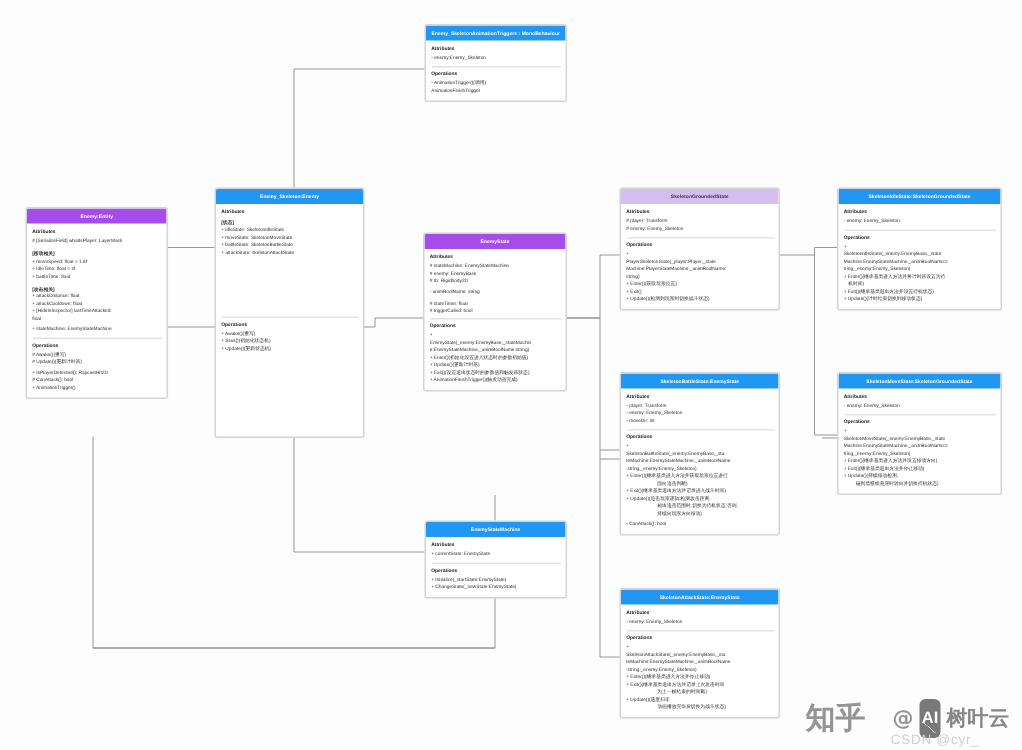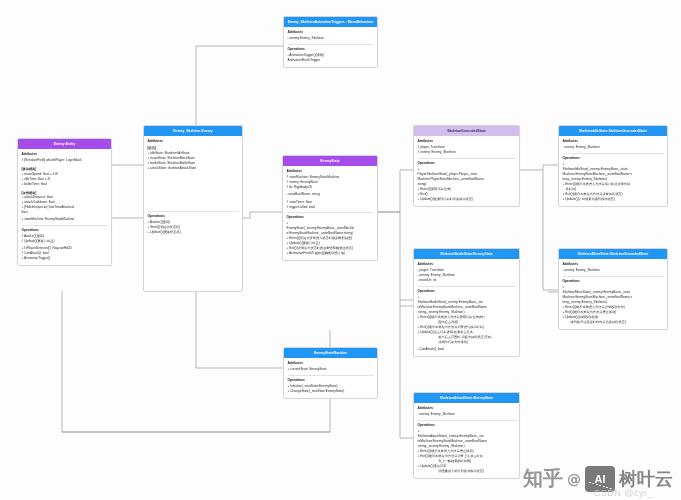--- a/index.html
+++ b/index.html
@@ -47,32 +47,32 @@
   .uml-line.blank { height: 2.2px; }
   .uml-line.ind { padding-left: 3px; }
 
   svg.wires { position:absolute; left:0; top:0; width:681px; height:500px; pointer-events:none; }
 
   .watermark {
     position:absolute; right:8px; bottom:8px;
     display:flex; align-items:center; gap:4px;
     opacity:0.92;
   }
-  .wm-zhihu { font-size:20px; color:#8d8d8d; font-weight:bold; font-family:"DejaVu Sans", sans-serif;}
+  .wm-zhihu { font-size:20px; color:#8d8d8d; font-weight:bold; font-family:"DejaVu Sans", sans-serif;margin-left:14px;}
   .wm-badge {
-    width:30px;height:26px;border-radius:4px;background:#6e6e6e;
+    width:14px;height:26px;border-radius:4px;background:#6e6e6e;
     display:flex;align-items:center;justify-content:center;
     color:#fff;font-size:11px;font-weight:bold;position:relative;
   }
   .wm-badge .mt {
     position:absolute; bottom:3px; left:3px; right:3px; height:7px;
     background:
       linear-gradient(to top right, transparent 48%, #fff 49%, #fff 52%, transparent 53%);
   }
-  .wm-name { font-size:18px; color:#7c7c7c; font-weight:bold; font-family:"DejaVu Sans", sans-serif;}
+  .wm-name { font-size:14px; color:#7c7c7c; font-weight:bold; font-family:"DejaVu Sans", sans-serif;}
   .wm-csdn {
     position:absolute; right:28px; bottom:2px;
     font-size:9px; color:#d0d0d0; letter-spacing:0.5px;
     font-family:"Liberation Sans", sans-serif;
   }
 </style>
 </head>
 <body>
 
 <div id="canvas">

